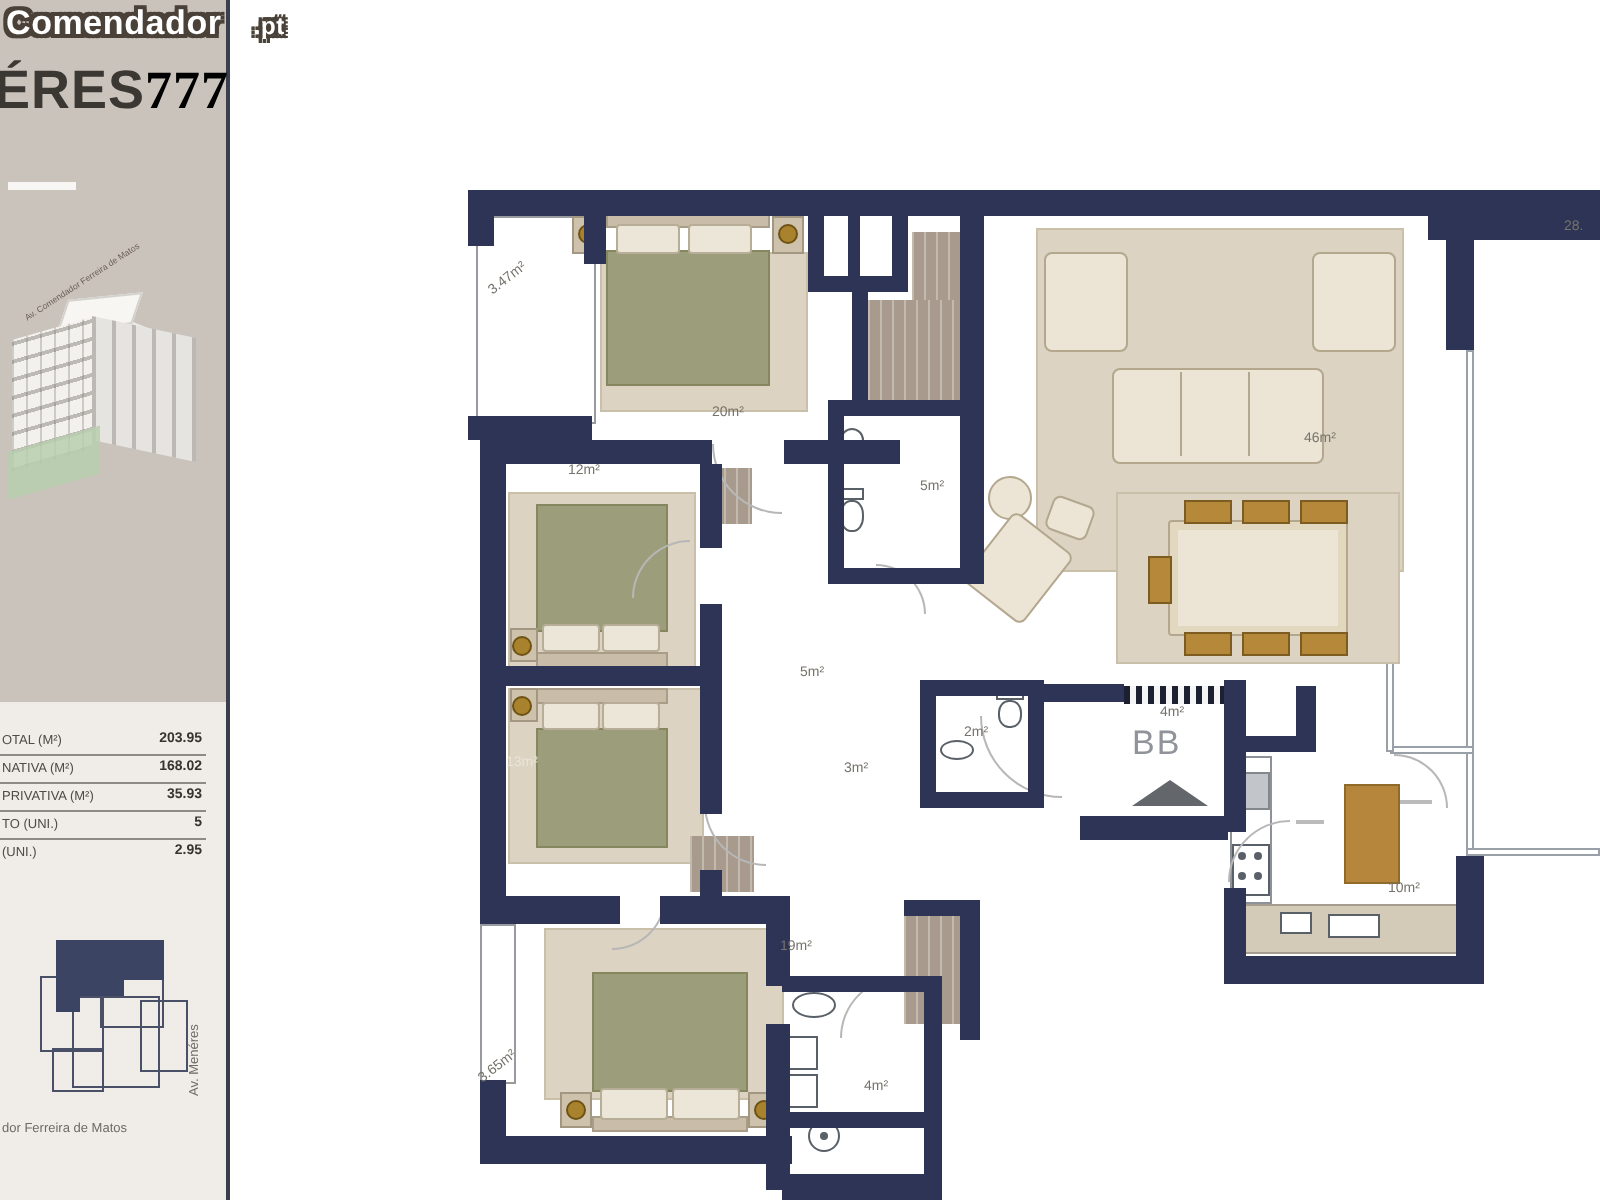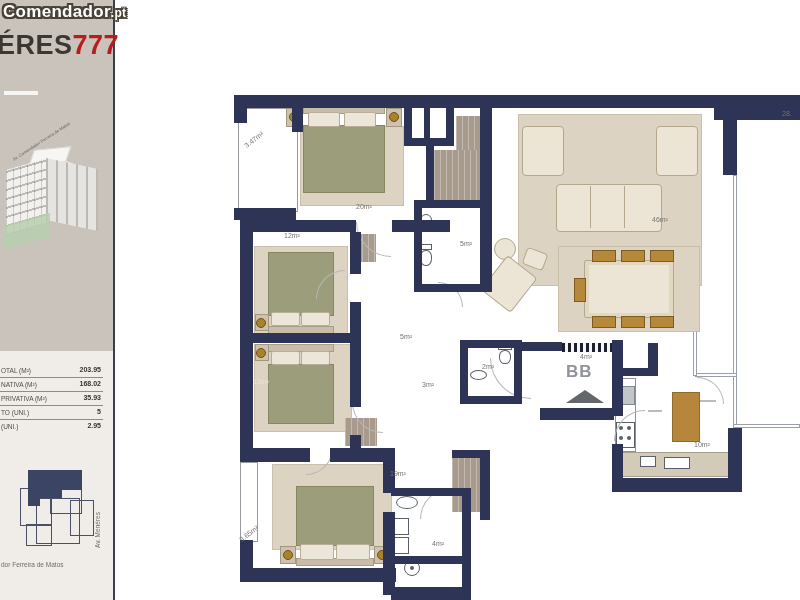--- a/index.html
+++ b/index.html
@@ -6,24 +6,24 @@
   #stage{position:relative;width:800px;height:600px;background:#fff;overflow:hidden;
          font-family:"Liberation Sans",sans-serif;}
   
   #sidebar{position:absolute;left:0;top:0;width:113px;height:600px;background:#cac3bc;
            border-right:2px solid #3a3e4d;}
   #sidebar-lower{position:absolute;left:0;top:351px;width:113px;height:249px;background:#f0ede9;}
   .logo{position:absolute;left:3px;top:2px;z-index:99;font-weight:bold;font-size:17px;color:#fff;
         letter-spacing:.3px;
         text-shadow:-2px -2px 0 #4a4138,2px -2px 0 #4a4138,-2px 2px 0 #4a4138,2px 2px 0 #4a4138,
                     0 2px 0 #4a4138,0 -2px 0 #4a4138,2px 0 0 #4a4138,-2px 0 0 #4a4138;}
-  .logo .tld{font-size:12px;}
+  .logo .tld{font-size:12px;margin-left:16px;}
   .project-title{position:absolute;left:-3px;top:30px;font-size:27px;font-weight:bold;
                  color:#3b3732;letter-spacing:.5px;white-space:nowrap;}
-  .project-title .accent{color:#b91c1c;}
+  .project-title .accent{color:#000000;font-family:Liberation Serif, serif;}
   .fine-print{position:absolute;left:4px;top:91px;width:34px;height:4px;background:rgba(255,255,255,.85);}
   .unit-band{position:absolute;left:0;top:298px;width:113px;height:53px;background:#3d4257;
              box-shadow:inset 0 2px 0 #5a6072, inset 0 -2px 0 #5a6072;overflow:hidden;}
   .unit-band span{position:absolute;left:0px;top:2px;font-size:38px;font-weight:bold;color:#c7cad2;letter-spacing:1px;}
   .spec-table{position:absolute;left:0;top:364px;width:103px;}
   .spec-row{position:relative;height:13px;}
   .spec-row.lined{border-bottom:1px solid #8f8a83;}
   .spec-label{position:absolute;left:1px;top:3px;font-size:6.5px;color:#4f4b46;}
   .spec-value{position:absolute;right:2px;top:2px;font-size:7px;font-weight:bold;color:#37342f;}
   .street-bottom{position:absolute;left:1px;top:561px;font-size:6.5px;color:#6f6a64;white-space:nowrap;}
@@ -65,21 +65,21 @@
   .gold{position:absolute;background:#b5883a;border:1px solid #7d5c22;z-index:9;}
   .lamp{position:absolute;width:8px;height:8px;border-radius:50%;background:#a9822d;border:1px solid #6e5214;z-index:10;}
   .nst{position:absolute;background:#cec2ac;border:1px solid #a39781;z-index:8;}
   .fx{position:absolute;background:#fff;border:1px solid #5a6068;box-sizing:border-box;z-index:9;}
   .dot{position:absolute;width:4px;height:4px;border-radius:50%;background:#5a6068;z-index:10;}
   .arc{position:absolute;border-left:1px solid #b7b7b7;border-bottom:1px solid #b7b7b7;
        border-radius:0 0 0 100%;z-index:12;}
   .hatch{position:absolute;background:repeating-linear-gradient(90deg,#1c2030 0 3px,#f5f5f5 3px 6px);z-index:31;}
   .rlabel{position:absolute;font-size:7px;color:#76736b;white-space:nowrap;z-index:40;}
   .rlabel.light{color:#e9e4d8;}
-  #bb-mark{position:absolute;left:566px;top:362px;font-size:17px;font-weight:bold;color:#909399;
+  #bb-mark{position:absolute;left:566px;top:362px;font-size:17px;font-weight:normal;color:#909399;
            letter-spacing:1px;z-index:40;}
   #bb-tri{position:absolute;left:566px;top:390px;width:0;height:0;z-index:40;
           border-left:19px solid transparent;border-right:19px solid transparent;
           border-bottom:13px solid #63666b;}
   #wm{position:absolute;left:262px;top:228px;font-size:110px;font-weight:bold;letter-spacing:6px;
       color:rgba(150,150,150,.10);-webkit-text-stroke:2px rgba(160,160,160,.35);z-index:50;
       pointer-events:none;}
   .cdiv{position:absolute;background:#b3a78e;z-index:9;}
   .smudge{position:absolute;background:#bbb;z-index:10;}
 </style>

